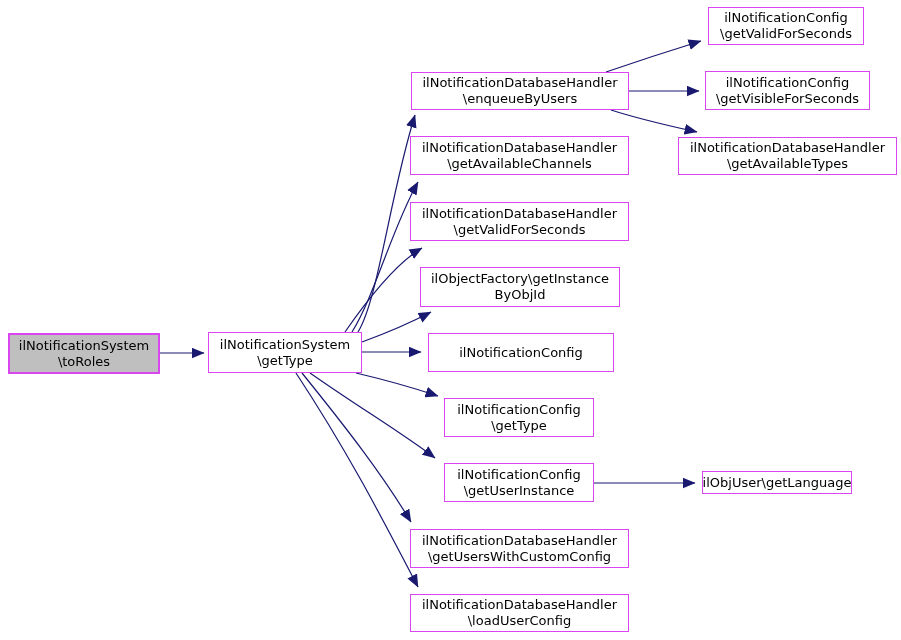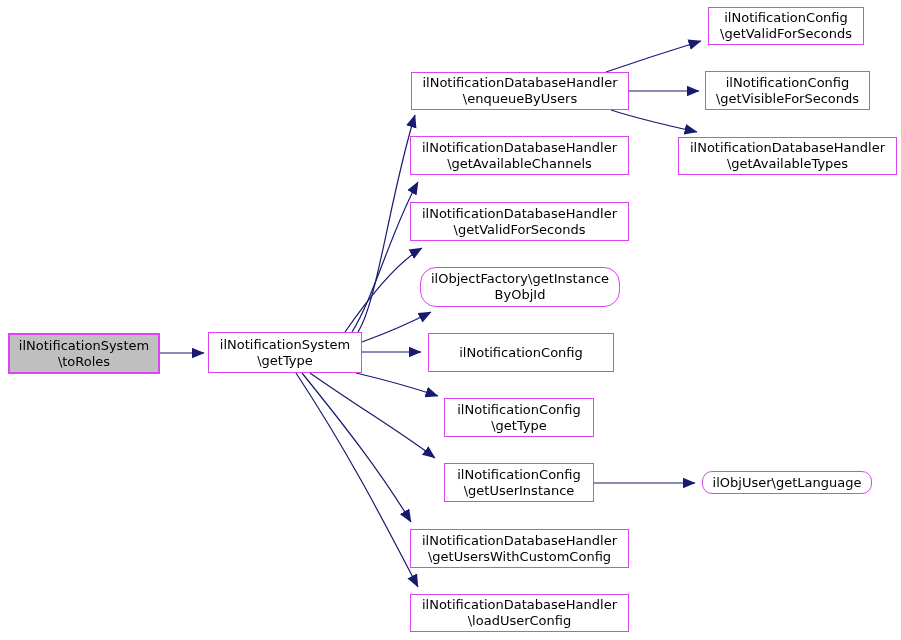--- a/index.html
+++ b/index.html
@@ -100,40 +100,40 @@
   <div class="node" style="left:410px; top:136px; width:219px; height:39px;">
     <span>ilNotificationDatabaseHandler</span>
     <span>\getAvailableChannels</span>
   </div>
 
   <div class="node" style="left:410px; top:202px; width:219px; height:39px;">
     <span>ilNotificationDatabaseHandler</span>
     <span>\getValidForSeconds</span>
   </div>
 
-  <div class="node" style="left:420px; top:267px; width:200px; height:40px;border-radius:16px;">
+  <div class="node" style="left:420px; top:267px; width:200px; height:40px;">
     <span>ilObjectFactory\getInstance</span>
     <span>ByObjId</span>
   </div>
 
   <div class="node" style="left:428px; top:333px; width:186px; height:39px;">
     <span>ilNotificationConfig</span>
   </div>
 
   <div class="node" style="left:444px; top:398px; width:150px; height:39px;">
     <span>ilNotificationConfig</span>
     <span>\getType</span>
   </div>
 
   <div class="node" style="left:444px; top:463px; width:150px; height:39px;">
     <span>ilNotificationConfig</span>
     <span>\getUserInstance</span>
   </div>
 
-  <div class="node" style="left:702px; top:471px; width:170px; height:23px;border-radius:10px;">
+  <div class="node" style="left:702px; top:471px; width:150px; height:23px;">
     <span>ilObjUser\getLanguage</span>
   </div>
 
   <div class="node" style="left:410px; top:529px; width:219px; height:39px;">
     <span>ilNotificationDatabaseHandler</span>
     <span>\getUsersWithCustomConfig</span>
   </div>
 
   <div class="node" style="left:410px; top:594px; width:219px; height:38px;">
     <span>ilNotificationDatabaseHandler</span>

